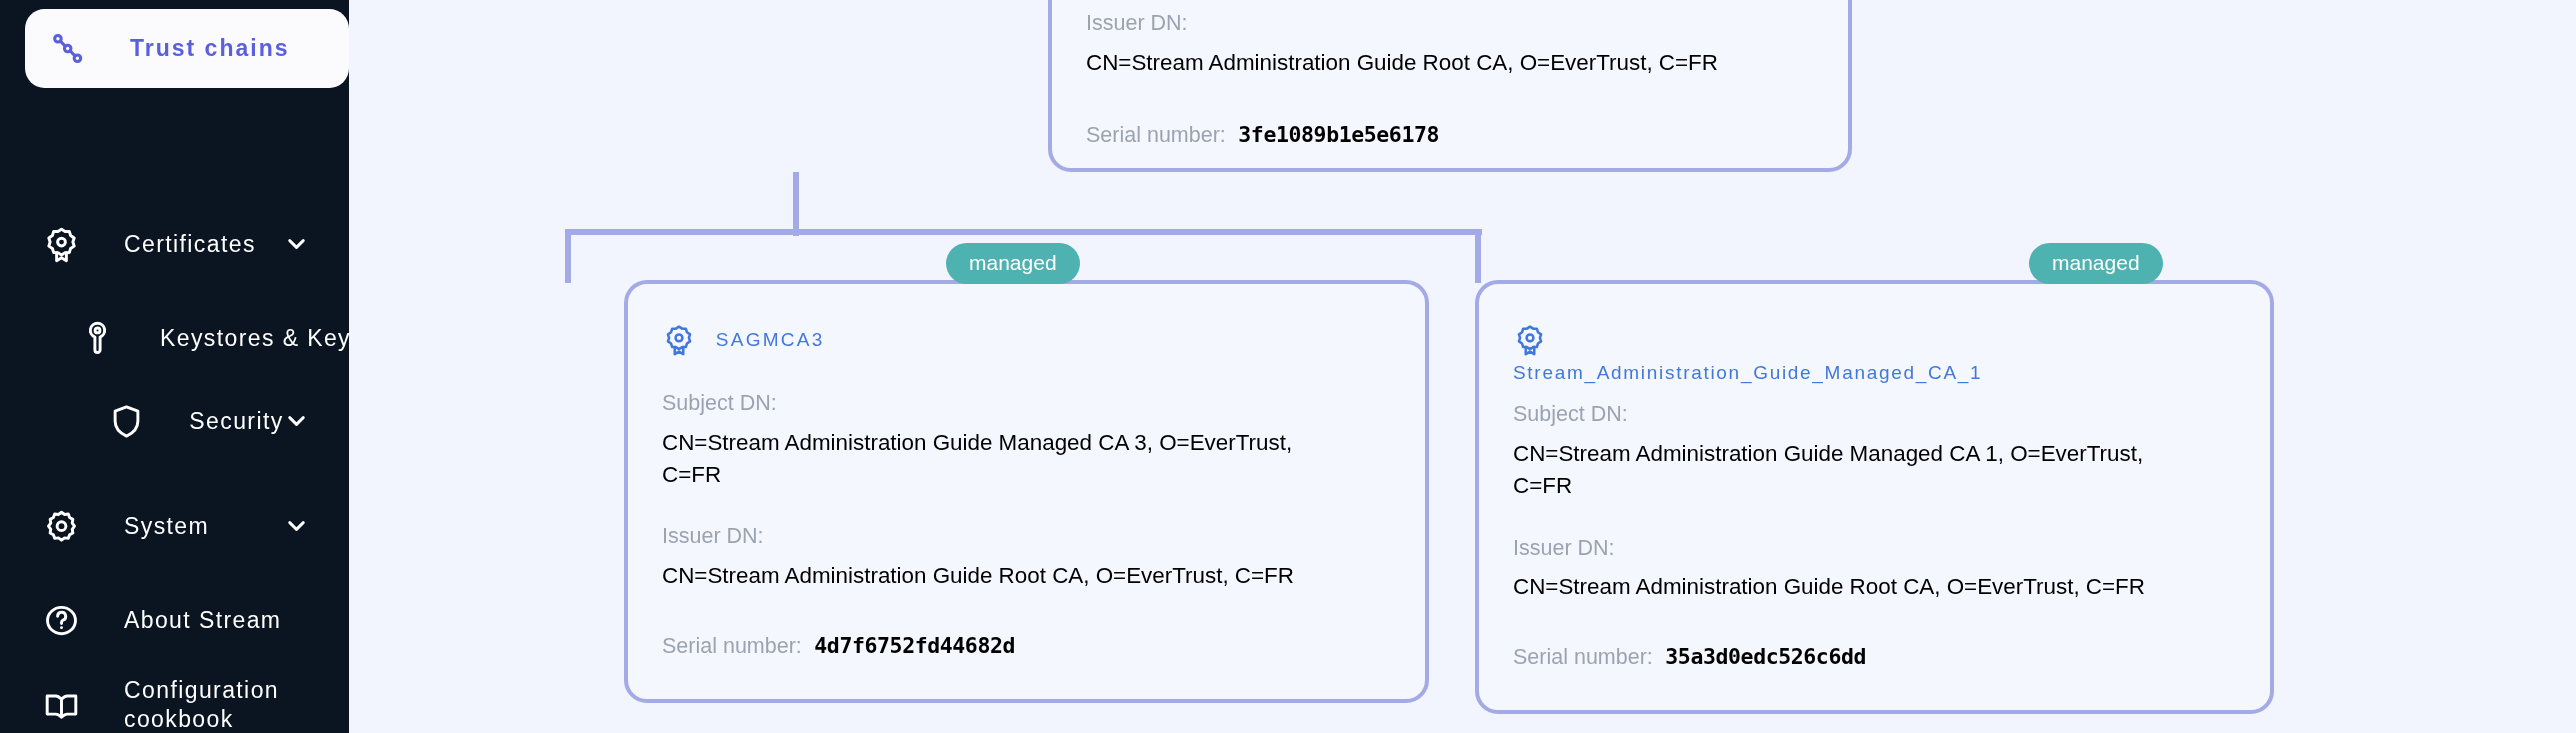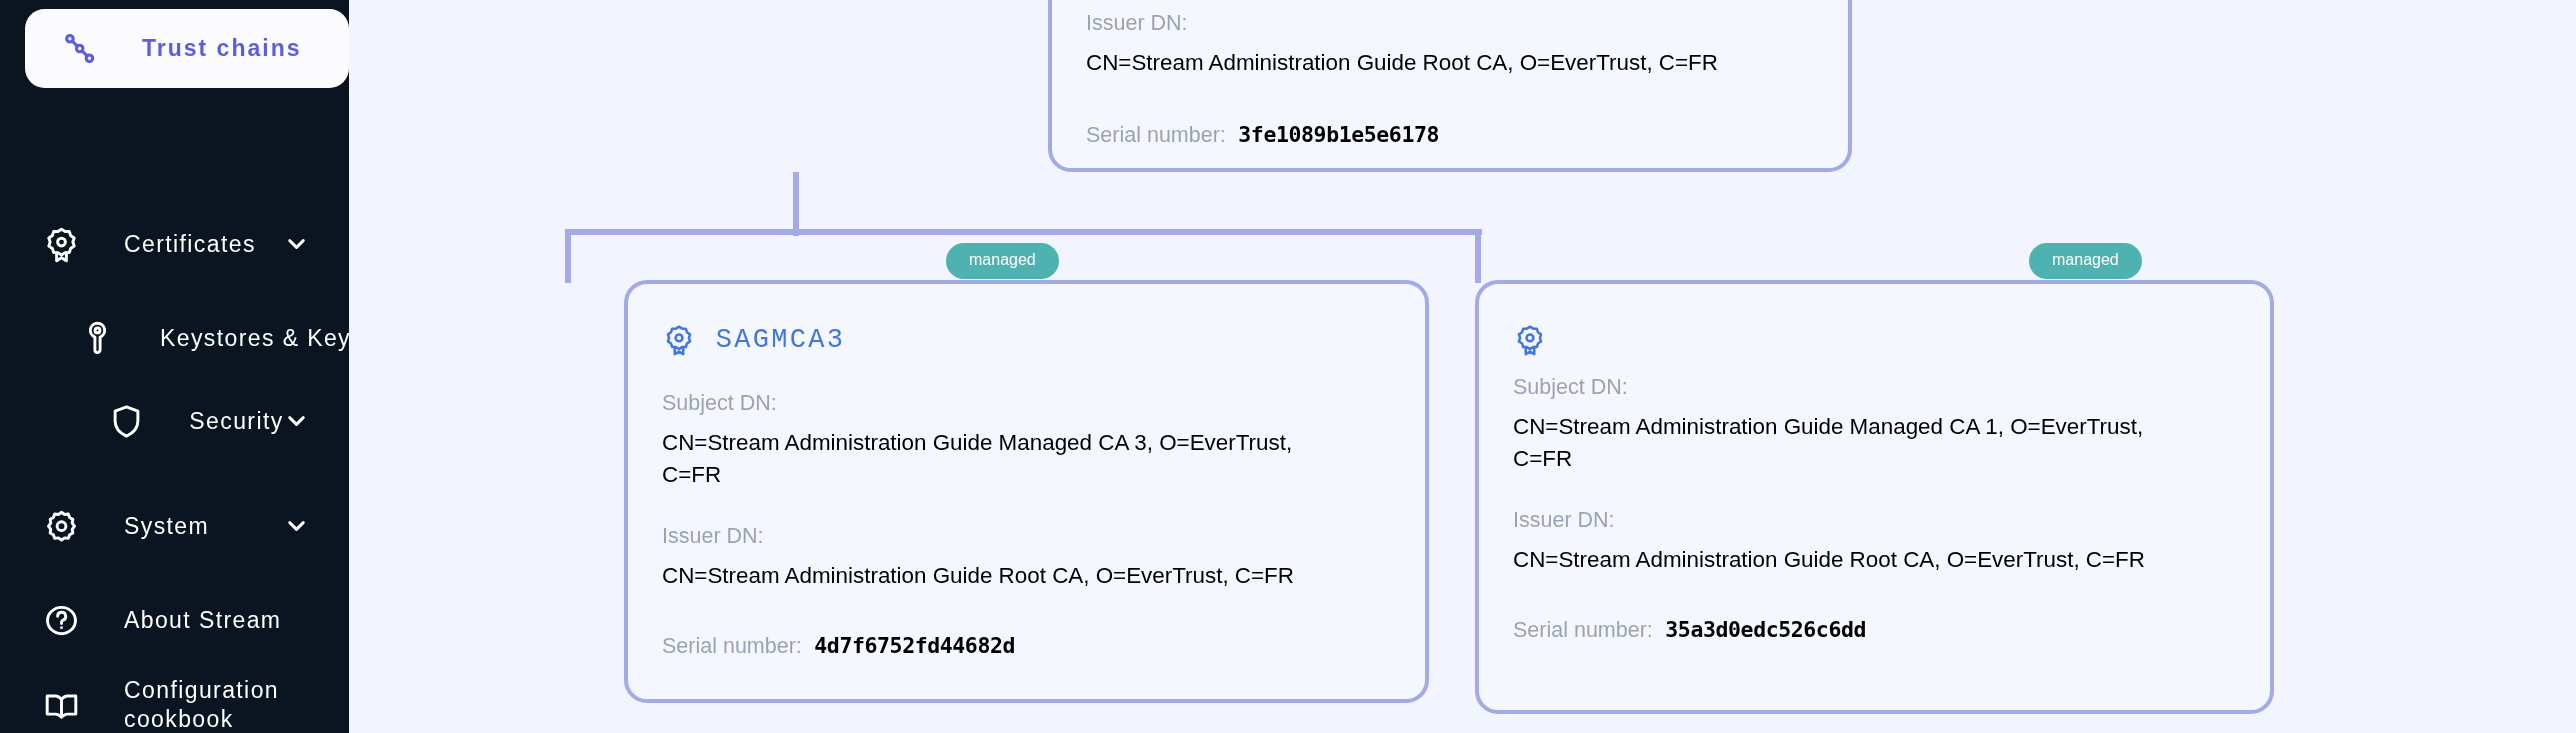--- a/index.html
+++ b/index.html
@@ -72,21 +72,21 @@
     justify-content: center;
   }
 
   .nav-item.active {
     left: 25px;
     width: 324px;
     height: 79px;
     top: 9px;
     background: #fbfbfe;
     border-radius: 19.7px;
-    padding-left: 32px;
+    padding-left: 20px;
   }
   .nav-item.active .nav-label {
     color: #5c5fdc;
     font-weight: bold;
     letter-spacing: 2px;
     margin-left: 38px;
   }
 
   
   .canvas {
@@ -125,23 +125,23 @@
     align-items: center;
     gap: 19.7px;
   }
 
   .card-title-row.stacked {
     display: block;
   }
 
   .card-title {
     color: #4278db;
-    font-size: 27px;
+    font-size: 19px;
     letter-spacing: 2.3px;
-    font-family: Liberation Mono, monospace;
+    font-family: Liberation Sans, sans-serif;
   }
 
   .field-label {
     color: #9ca3b0;
     font-size: 21.5px;
     font-family: "Liberation Sans", sans-serif;
   }
 
   .field-value {
     color: #000000;
@@ -159,21 +159,21 @@
     font-family: "DejaVu Sans Mono", monospace;
     font-size: 21.5px;
     font-weight: bold;
     letter-spacing: -0.4px;
   }
 
   .badge {
     position: absolute;
     background: #4eb3b0;
     color: #ffffff;
-    font-size: 16px;
+    font-size: 21px;
     border-radius: 894px;
     padding: 9px 23px 10.7px 23px;
     font-family: "Liberation Sans", sans-serif;
     line-height: 1;
     z-index: 20;
   }
 
   .cert-icon { display:block; }
 </style>
 </head>
@@ -329,20 +329,21 @@
     <div class="card" style="left:1118px; top:280px; width:799px; height:434px;">
       <div class="card-inner" style="top:39px;">
         <div class="card-title-row stacked">
           <span>
             <svg width="34" height="34" viewBox="0 0 24 24" fill="none" stroke="#4278db" stroke-width="1.8" stroke-linecap="round" stroke-linejoin="round" class="cert-icon">
               <path d="M12 2.6 14.2 4 16.8 4 17.6 6.5 19.8 8 19 10.5 19.8 13 17.6 14.5 16.8 17 14.2 17 12 18.4 9.8 17 7.2 17 6.4 14.5 4.2 13 5 10.5 4.2 8 6.4 6.5 7.2 4 9.8 4Z"></path>
               <circle cx="12" cy="10.5" r="2.4"></circle>
               <path d="M9 17 L9 22 L12 20.2 L15 22 L15 17"></path>
             </svg>
           </span>
+          <span class="card-title" style="display:block; margin-top:5.4px; letter-spacing:1.7px;">Stream_Administration_Guide_Managed_CA_1</span>
         </div>
 
         <div class="field-label" style="margin-top:18px;">Subject DN:</div>
         <div class="field-value" style="margin-top:10.7px; max-width:662px;">CN=Stream Administration Guide Managed CA 1, O=EverTrust, C=FR</div>
 
         <div class="field-label" style="margin-top:34px;">Issuer DN:</div>
         <div class="field-value" style="margin-top:10.7px; max-width:716px;">CN=Stream Administration Guide Root CA, O=EverTrust, C=FR</div>
 
         <div class="serial-row" style="margin-top:39px;">
           <span class="field-label">Serial number:</span>

